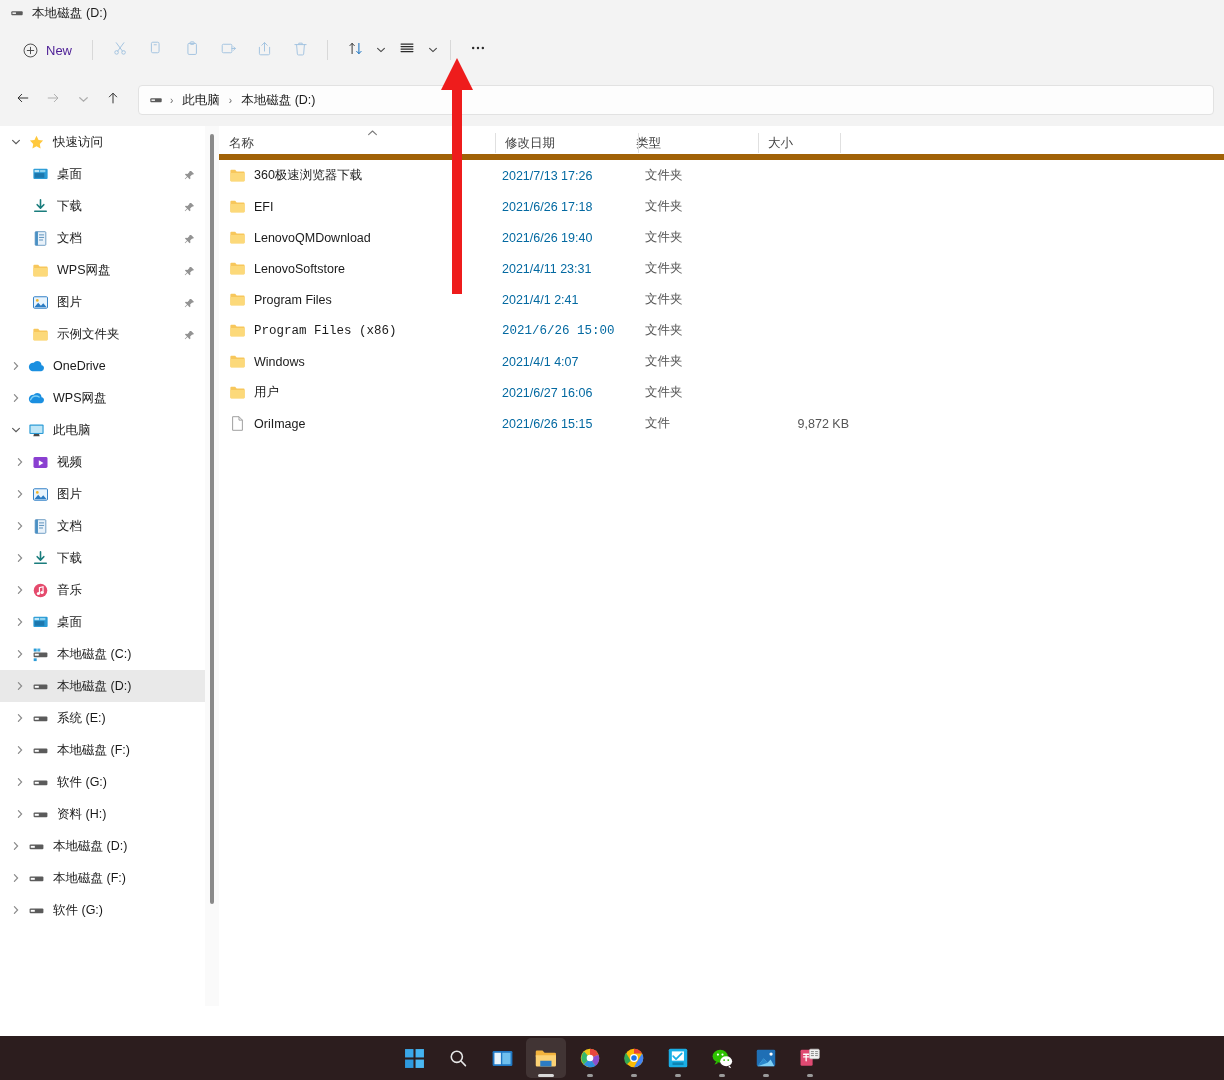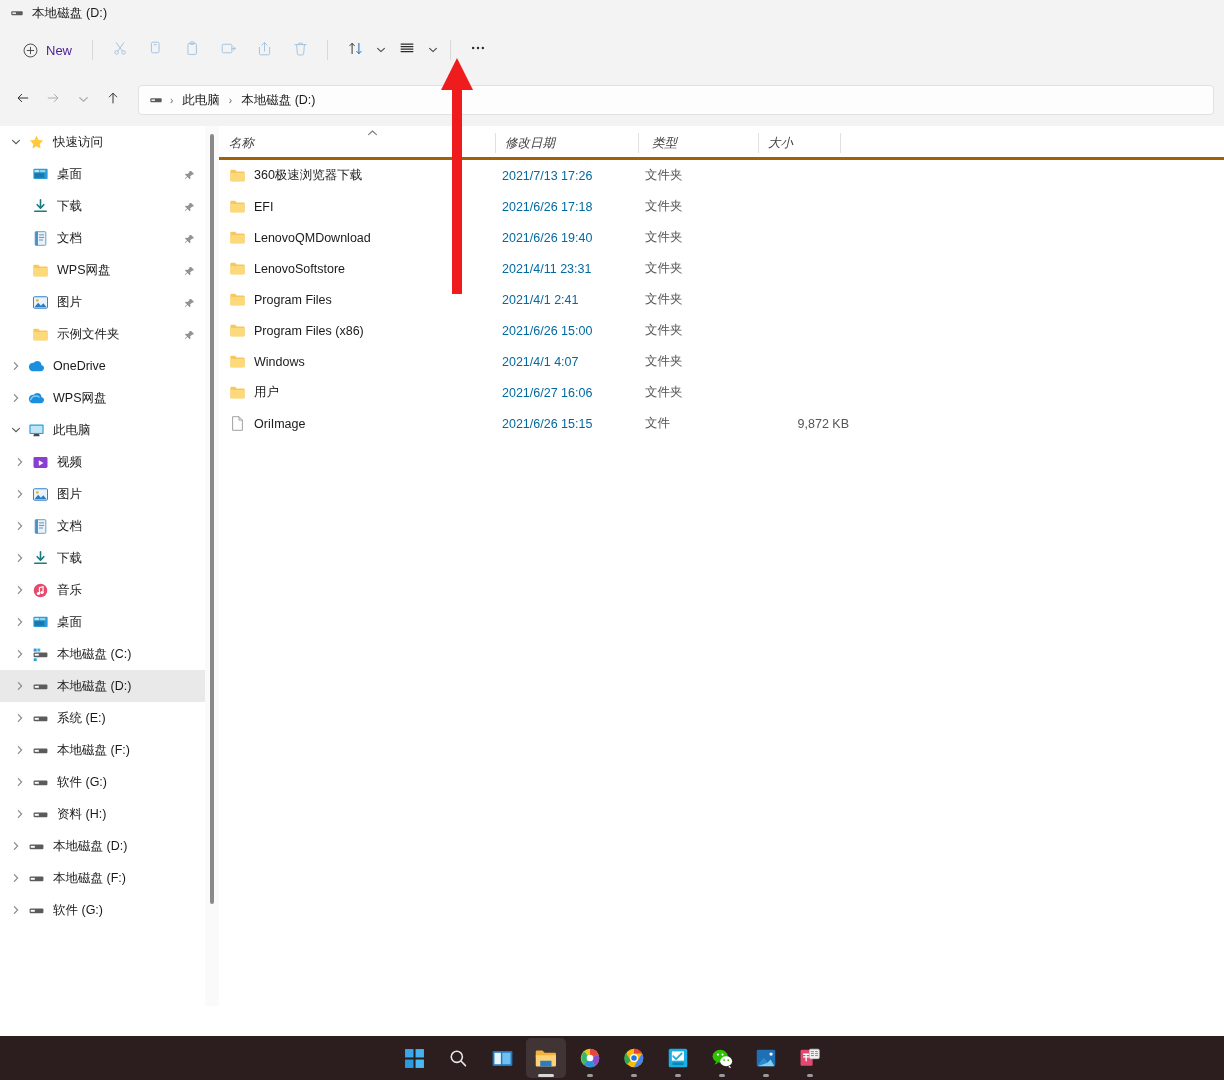--- a/index.html
+++ b/index.html
@@ -82,21 +82,21 @@
     position: absolute; left: 205px; top: 126px; width: 14px; height: 880px;
     background: #fafafa;
   }
   .sb-thumb {
     position: absolute; left: 5px; top: 8px; width: 4px; height: 770px;
     background: #8a8a8a; border-radius: 2px;
   }
 
   
   .content { position: absolute; left: 219px; top: 126px; width: 1005px; height: 880px; background: #fff; }
-  .colhead { position: relative; height: 34px; border-bottom: 3px solid #a16207; font-style: italic; }
+  .colhead { position: relative; height: 34px; border-bottom: 6px solid #a16207; }
   .colhead .cell {
     position: absolute; top: 0; height: 34px; display: flex; align-items: center;
     font-size: 12.5px; color: #414141; cursor: default; padding-left: 10px;
   }
   .colsep { position: absolute; top: 7px; width: 1px; height: 20px; background: #e0e0e0; }
   .sortmark { position: absolute; top: 3px; left: 148px; font-size: 9px; color: #666; }
 
   .rows { position: relative; }
   .frow { position: relative; height: 31px; cursor: default; }
   .frow .c-name {
@@ -683,21 +683,21 @@
         <div class="cell" style="left: 0px;">
           <span>名称</span>
         </div>
         <div class="sortmark"><svg width="11" height="8" viewBox="0 0 11 8">
             <path d="M1.6 5.6L5.5 2l3.9 3.6" fill="none" stroke="#7a7a7a" stroke-width="1.1" stroke-linecap="round" stroke-linejoin="round"></path>
           </svg></div>
         <div class="cell" style="left: 276px;">
           <span>修改日期</span>
         </div>
         <div class="colsep" style="left: 276px;"></div>
-        <div class="cell" style="left: 423px; justify-content: flex-end;">
+        <div class="cell" style="left: 407px; justify-content: flex-end;">
           <span>类型</span>
         </div>
         <div class="colsep" style="left: 419px;"></div>
         <div class="cell" style="left: 539px;">
           <span>大小</span>
         </div>
         <div class="colsep" style="left: 539px;"></div>
         <div class="colsep" style="left: 621px;"></div>
       </div>
     <div class="rows" id="filerows" style="position: relative; height: 279px;">
@@ -764,21 +764,21 @@
                 <path d="M1.3 3.6a.9.9 0 0 1 .9-.9h3.6l1.4 1.5h6.6a.9.9 0 0 1 .9.9v7.3a.9.9 0 0 1-.9.9H2.2a.9.9 0 0 1-.9-.9z" fill="#f7c75c"></path>
                 <path d="M1.3 5.6h13.4v7.2a.9.9 0 0 1-.9.9H2.2a.9.9 0 0 1-.9-.9z" fill="#fcd97a"></path>
               </svg>
             </span>
             <span class="nm">Program Files</span>
           </div>
           <div class="c-date">2021/4/1 2:41</div>
           <div class="c-type">文件夹</div>
           <div class="c-size"></div>
         </div>
-        <div class="frow" style="top: 155px; position: absolute; left: 0px; right: 0px;">
+        <div class="frow" style="top: 155px; position: absolute; left: 0px; right: 0px; font-family: Liberation Mono, monospace;">
           <div class="c-name">
             <span style="display: flex;">
               <svg width="17" height="17" viewBox="0 0 16 16">
                 <path d="M1.3 3.6a.9.9 0 0 1 .9-.9h3.6l1.4 1.5h6.6a.9.9 0 0 1 .9.9v7.3a.9.9 0 0 1-.9.9H2.2a.9.9 0 0 1-.9-.9z" fill="#f7c75c"></path>
                 <path d="M1.3 5.6h13.4v7.2a.9.9 0 0 1-.9.9H2.2a.9.9 0 0 1-.9-.9z" fill="#fcd97a"></path>
               </svg>
             </span>
             <span class="nm">Program Files (x86)</span>
           </div>
           <div class="c-date">2021/6/26 15:00</div>

